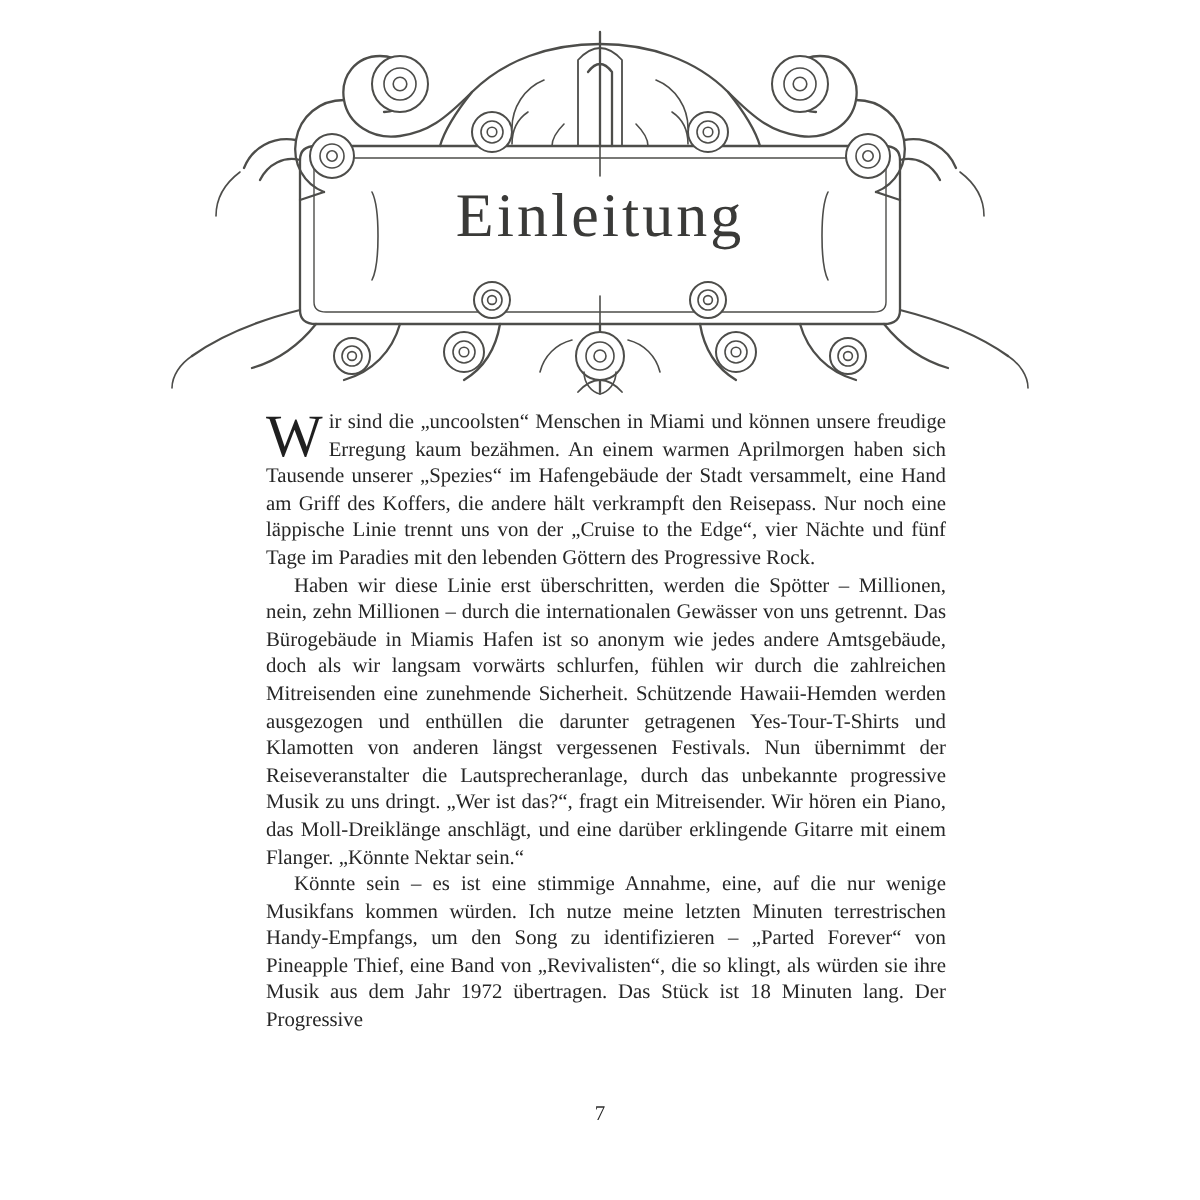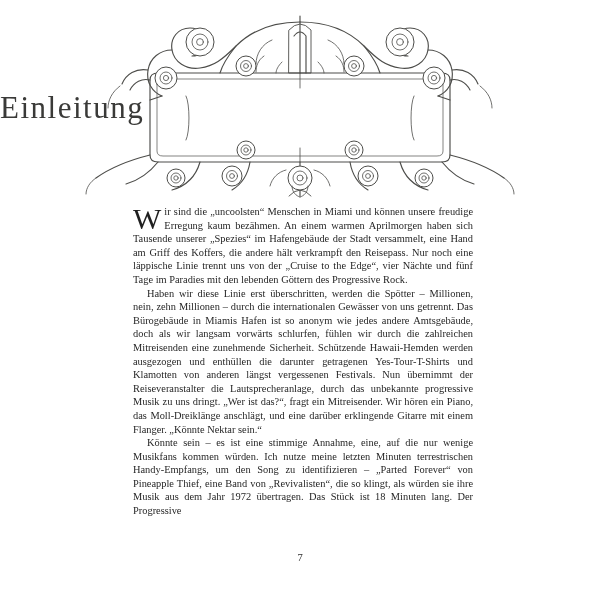--- a/index.html
+++ b/index.html
@@ -33,20 +33,21 @@
     display: block;
     position: absolute;
     left: 0;
     top: 0;
   }
   .chapter-title {
     position: absolute;
     left: 0;
     top: 90px;
     width: 600px;
+    text-align: center;
     font-family: "Liberation Serif", serif;
     font-size: 31px;
     letter-spacing: 1.5px;
     color: #3a3a38;
     font-style: normal;
   }
 
   
   .body-text {
     position: absolute;

